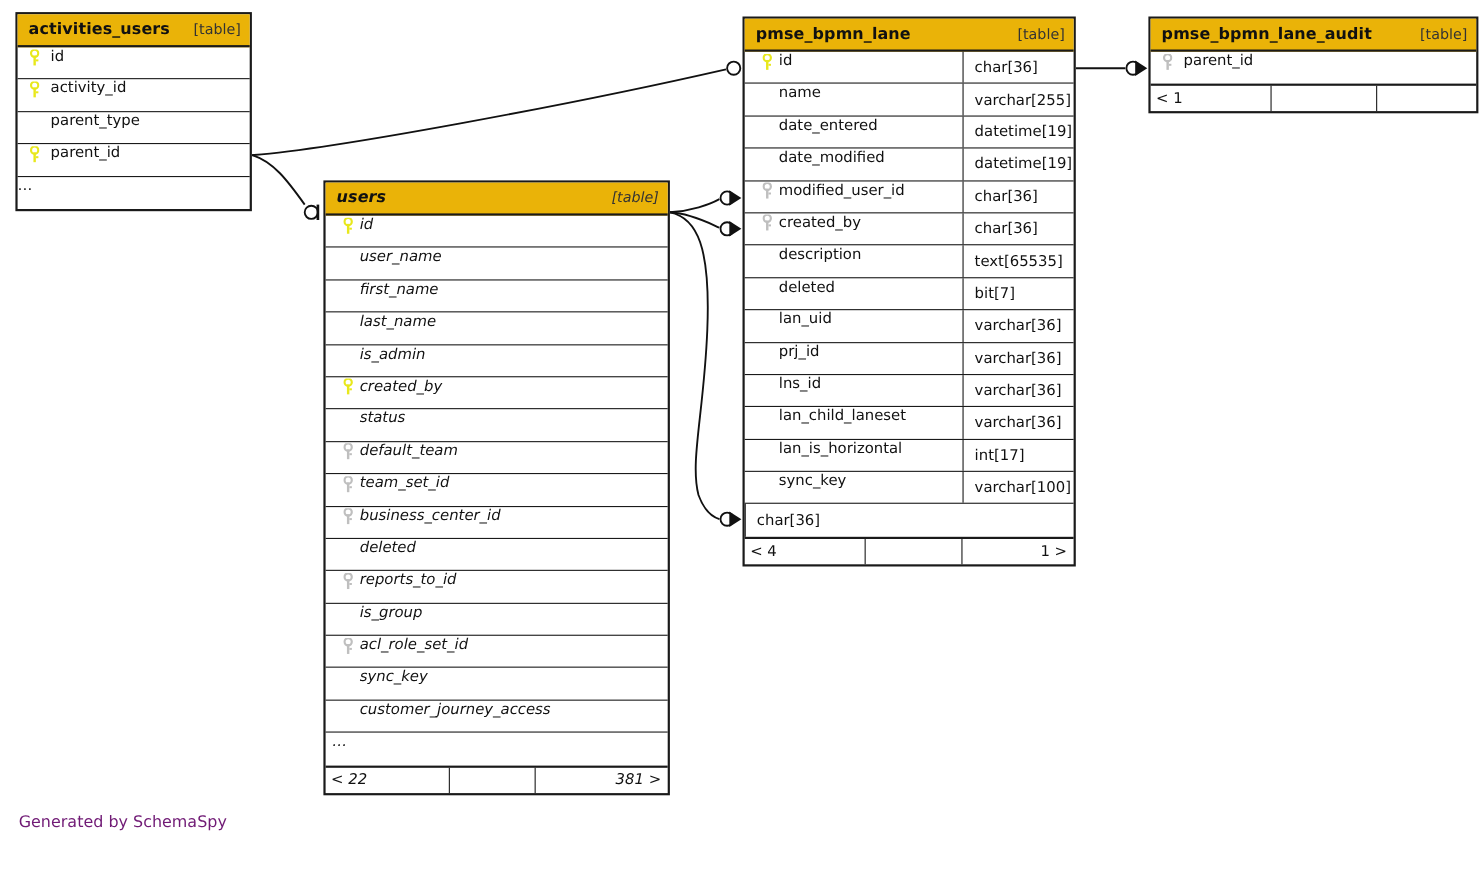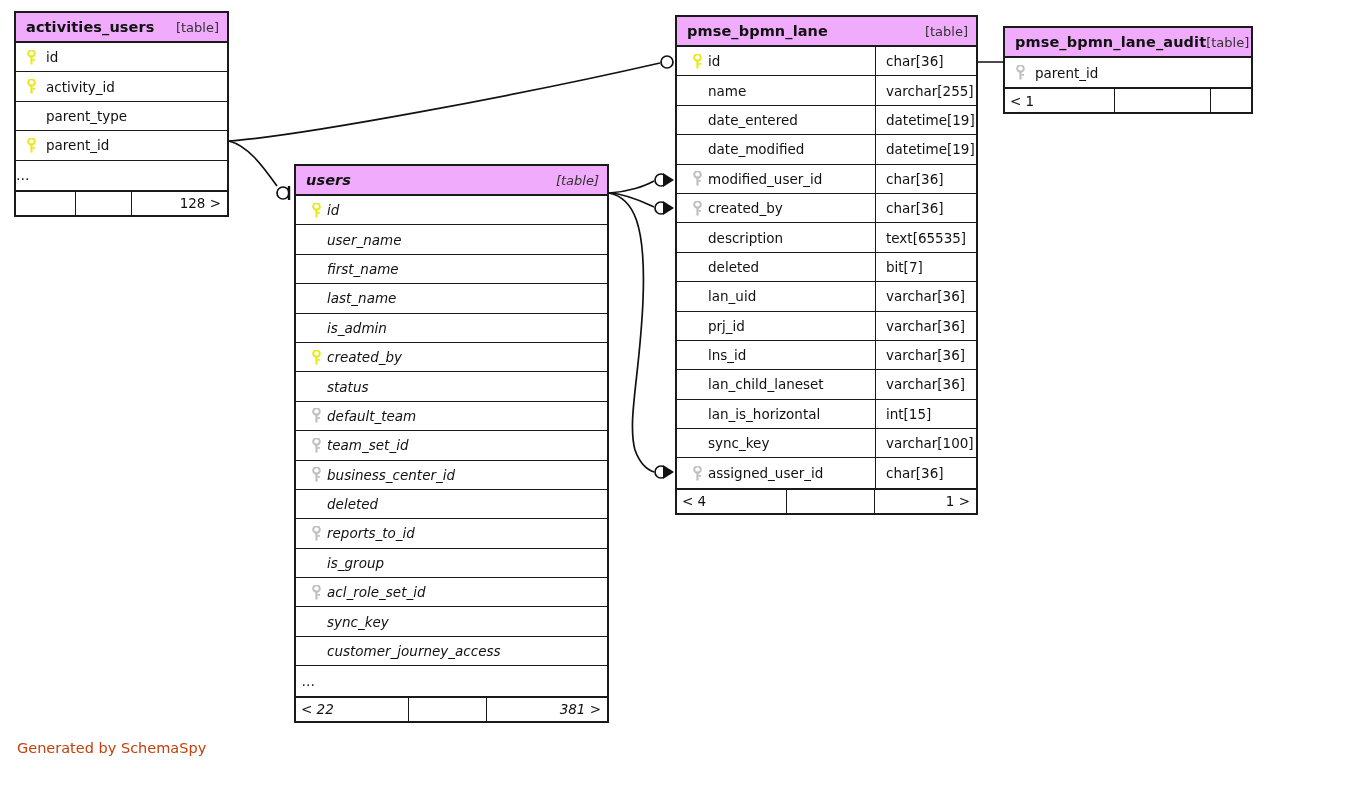--- a/index.html
+++ b/index.html
@@ -37,21 +37,21 @@
     background: #ffffff;
     border: 2px solid #1a1a1a;
     z-index: 2;
   }
   .tbl-title {
     display: flex;
     align-items: center;
     justify-content: space-between;
     box-sizing: border-box;
     height: 30px;
-    background: #f0abfc;
+    background: #eab308;
     border-bottom: 2px solid #1a1a1a;
     padding: 0 8px 0 10px;
   }
   .tbl-title .tname {
     font-weight: bold;
     font-size: 14.5px;
     color: #111;
     letter-spacing: 0.1px;
   }
   .tbl-title .ttag {
@@ -65,21 +65,21 @@
     display: flex;
     box-sizing: border-box;
     height: 29.4px;
     border-bottom: 1px solid #1a1a1a;
     align-items: center;
   }
   .row:last-child { border-bottom: none; }
 
   .col-name {
     display: flex;
-    align-items: center;
+    align-items: flex-start;
     box-sizing: border-box;
     flex: 1 1 auto;
     height: 100%;
     padding-left: 9px;
     overflow: hidden;
   }
   .col-type {
     box-sizing: border-box;
     flex: 0 0 auto;
     height: 100%;
@@ -154,34 +154,34 @@
 
   #tbl-users { left: 294px; top: 164px; width: 315px; font-style: italic; }
   #tbl-users .foot .f-left { width: 113px; text-align: right; }
   #tbl-users .foot .f-right{ width: 120px; }
 
   #tbl-pmse_bpmn_lane { left: 675px; top: 15px; width: 303px; }
   #tbl-pmse_bpmn_lane .col-type { width: 101px; }
   #tbl-pmse_bpmn_lane .foot .f-left { width: 110px; }
   #tbl-pmse_bpmn_lane .foot .f-right{ width: 101px; }
 
-  #tbl-pmse_bpmn_lane_audit { left: 1003px; top: 15px; width: 250px; margin-top: 11px; }
+  #tbl-pmse_bpmn_lane_audit { left: 1044px; top: 15px; width: 300px; }
   #tbl-pmse_bpmn_lane_audit .keyslot { width: 30px; }
   #tbl-pmse_bpmn_lane_audit .col-name { padding-left: 0; }
   #tbl-pmse_bpmn_lane_audit .foot .f-left { width: 110px; }
   #tbl-pmse_bpmn_lane_audit .foot .f-mid  { flex: 0 0 96px; }
   #tbl-pmse_bpmn_lane_audit .foot .f-right{ flex: 1 1 auto; }
 
   
   #footer-caption {
     position: absolute;
     left: 17px;
     top: 740px;
     font-size: 14.5px;
-    color: #c2410c;
+    color: #701a75;
     z-index: 3;
   }
 </style>
 </head>
 <body>
 
 <div id="canvas">
 
   <svg id="edges" viewBox="0 0 1349 811" xmlns="http://www.w3.org/2000/svg">
     <defs>
@@ -286,25 +286,20 @@
           <span class="cname">parent_id</span>
         </div>
       </div>
 
       <div class="row more">
         <div class="col-name">
           <span class="cname">…</span>
         </div>
       </div>
     </div>
-    <div class="foot">
-      <div class="f-left"></div>
-      <div class="f-mid"></div>
-      <div class="f-right">128 &gt;</div>
-    </div>
   </div>
 
   <div class="table-box" id="tbl-users">
     <div class="tbl-title">
       <span class="tname">users</span>
       <span class="ttag">[table]</span>
     </div>
     <div class="rows" id="rows-users">
         <div class="row">
           <div class="col-name">
@@ -563,40 +558,30 @@
             <span class="keyslot pad"></span>
             <span class="cname">lan_child_laneset</span>
           </div>
           <div class="col-type">varchar[36]</div>
         </div>
         <div class="row">
           <div class="col-name">
             <span class="keyslot pad"></span>
             <span class="cname">lan_is_horizontal</span>
           </div>
-          <div class="col-type">int[15]</div>
+          <div class="col-type">int[17]</div>
         </div>
         <div class="row">
           <div class="col-name">
             <span class="keyslot pad"></span>
             <span class="cname">sync_key</span>
           </div>
           <div class="col-type">varchar[100]</div>
         </div>
         <div class="row">
-          <div class="col-name">
-            <span class="keyslot">
-              <svg class="key-svg" width="9" height="15" viewBox="0 0 9 15">
-                <circle cx="4.5" cy="3.5" r="3.3" fill="none" stroke="#bfbfbf" stroke-width="2"></circle>
-                <rect x="3.4" y="5.5" width="2.2" height="9" fill="#bfbfbf"></rect>
-                <rect x="5.6" y="9" width="2.3" height="1.8" fill="#bfbfbf"></rect>
-              </svg>
-            </span>
-            <span class="cname">assigned_user_id</span>
-          </div>
           <div class="col-type">char[36]</div>
         </div>
       </div>
     <div class="foot">
       <div class="f-left">&lt; 4</div>
       <div class="f-mid"></div>
       <div class="f-right">1 &gt;</div>
     </div>
   </div>
 

